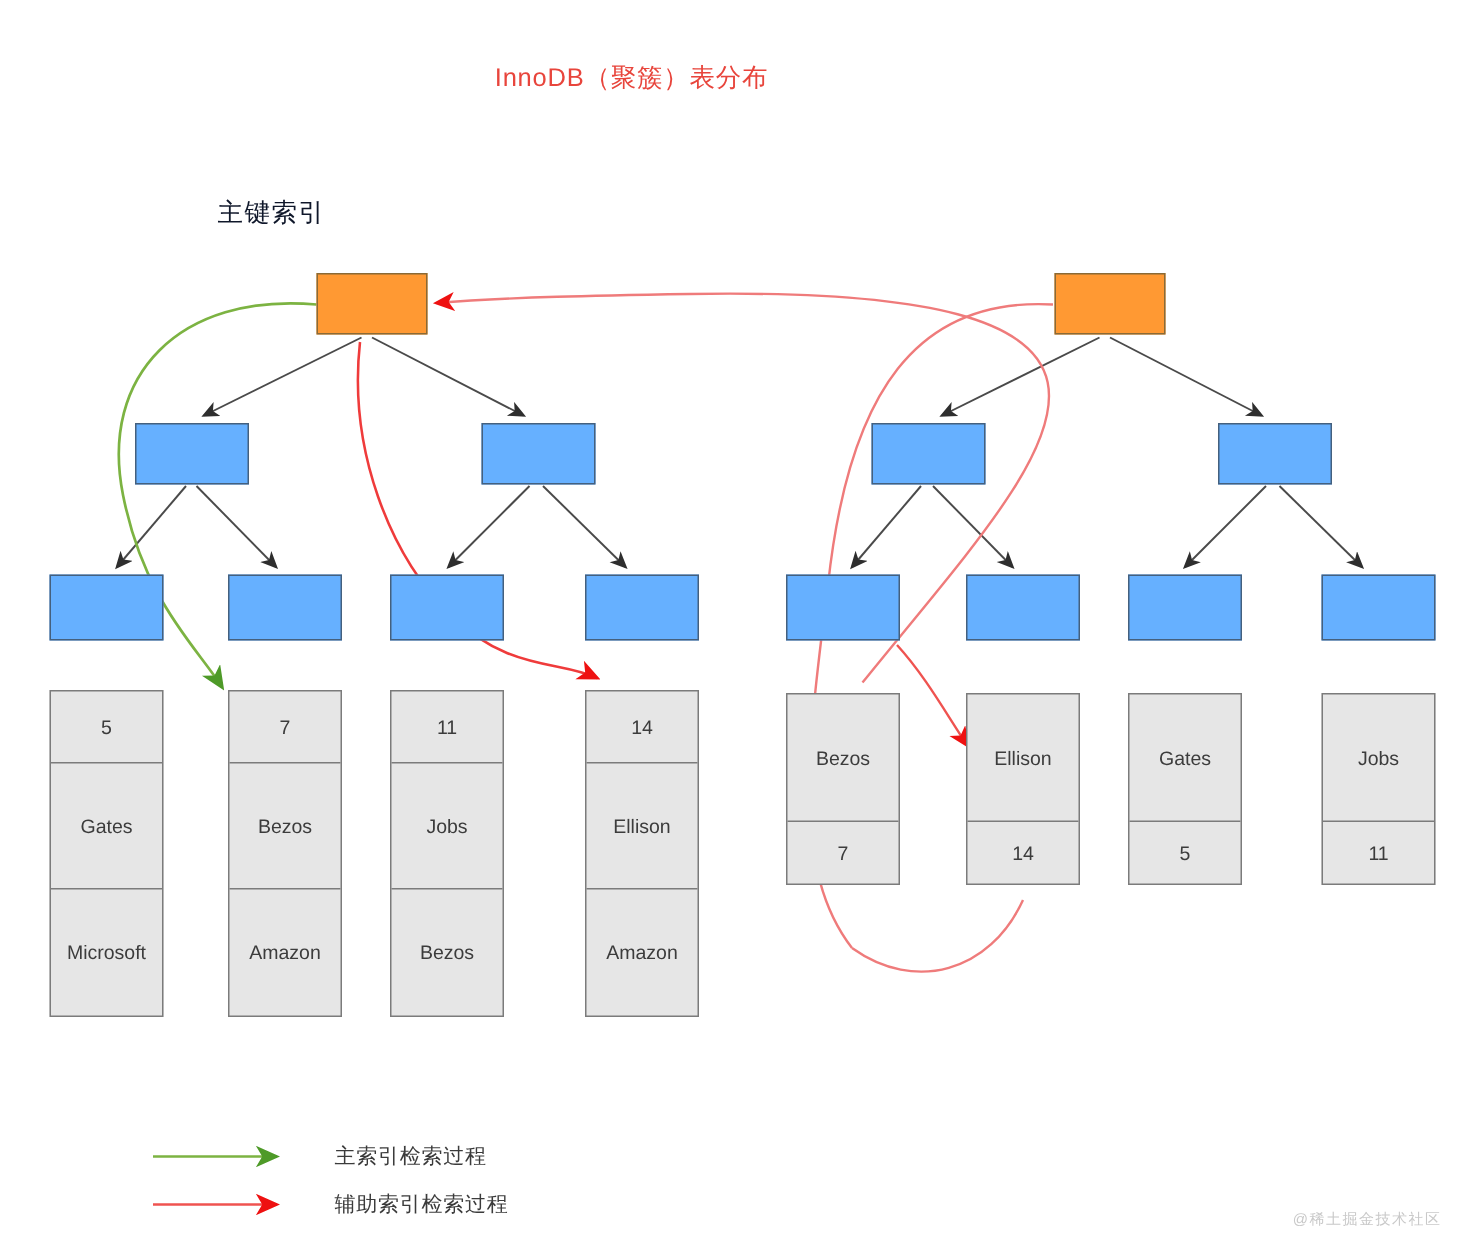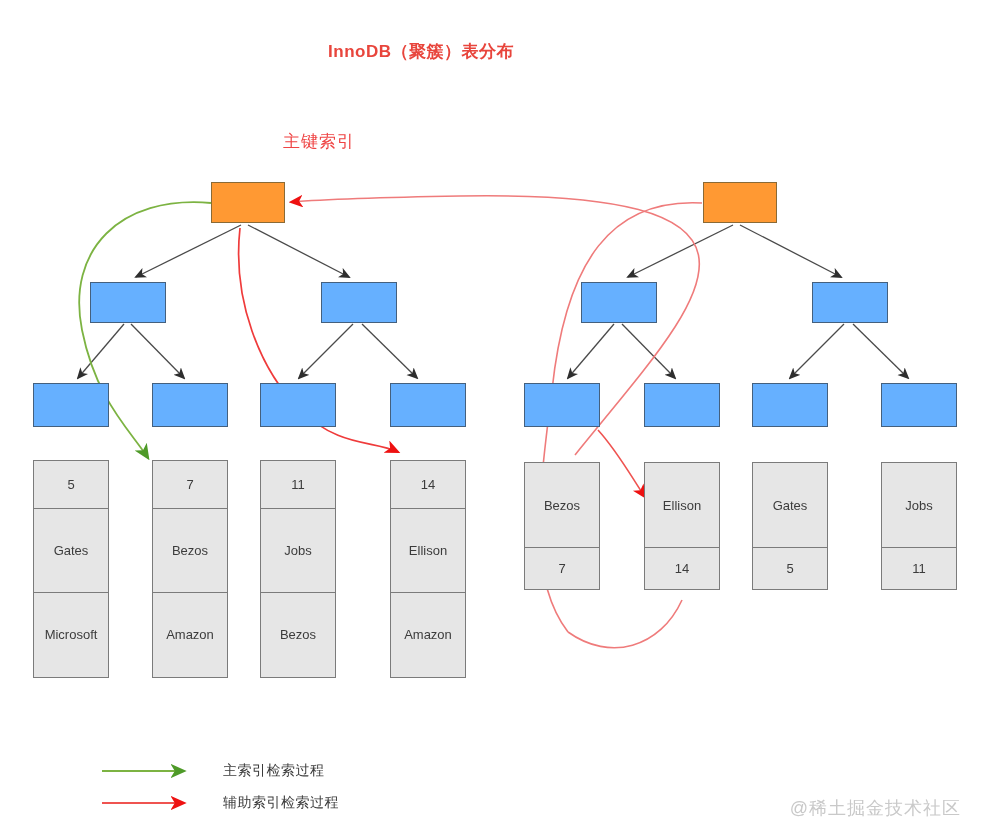--- a/index.html
+++ b/index.html
@@ -6,24 +6,24 @@
   body{
     width:983px;height:838px;background:#ffffff;
     font-family:"Liberation Sans","DejaVu Sans",sans-serif;
     position:relative;overflow:hidden;
   }
   .canvas{position:absolute;inset:0;width:983px;height:838px;}
   svg.edges{position:absolute;left:0;top:0;width:983px;height:838px;pointer-events:none;}
 
   .title{
     position:absolute;left:0;top:40px;width:842px;text-align:center;
-    font-size:17px;font-weight:bold;color:#e8453c;letter-spacing:.5px;
+    font-size:17px;font-weight:normal;color:#e8453c;letter-spacing:.5px;
   }
   .sec-title{
-    position:absolute;font-size:17px;color:#ef4444;text-align:right;
+    position:absolute;font-size:17px;color:#0f172a;text-align:left;
     letter-spacing:1px;
   }
   #ix-primary-title{left:145px;top:130px;width:210px;}
   #ix-secondary-title{left:635px;top:130px;width:210px;}
 
   .node{
     position:absolute;box-sizing:border-box;
     border:1.2px solid #4a5a6a;
   }
   .node.root{background:#ff9933;border-color:#8a6a36;}
@@ -51,21 +51,21 @@
   .rec-sk .c-name{height:85px;}
   .rec-sk .c-id{height:40px;}
 
   .legend{position:absolute;left:100px;top:755px;}
   .legend-row{display:flex;align-items:center;height:32px;text-align:right;}
   .legend-line{width:95px;height:14px;margin-right:28px;}
   .legend-label{font-size:14px;color:#3b3b3b;letter-spacing:.5px;}
 
   .watermark{
     position:absolute;right:22px;bottom:18px;
-    font-size:18px;color:#c9c9c9;letter-spacing:1px;
+    font-size:10px;color:#c9c9c9;letter-spacing:1px;
   }
 </style>
 </head>
 <body>
 
 <div class="canvas">
 
   <div class="title">InnoDB（聚簇）表分布</div>
 
   <div class="sec-title" id="ix-primary-title">主键索引</div>

